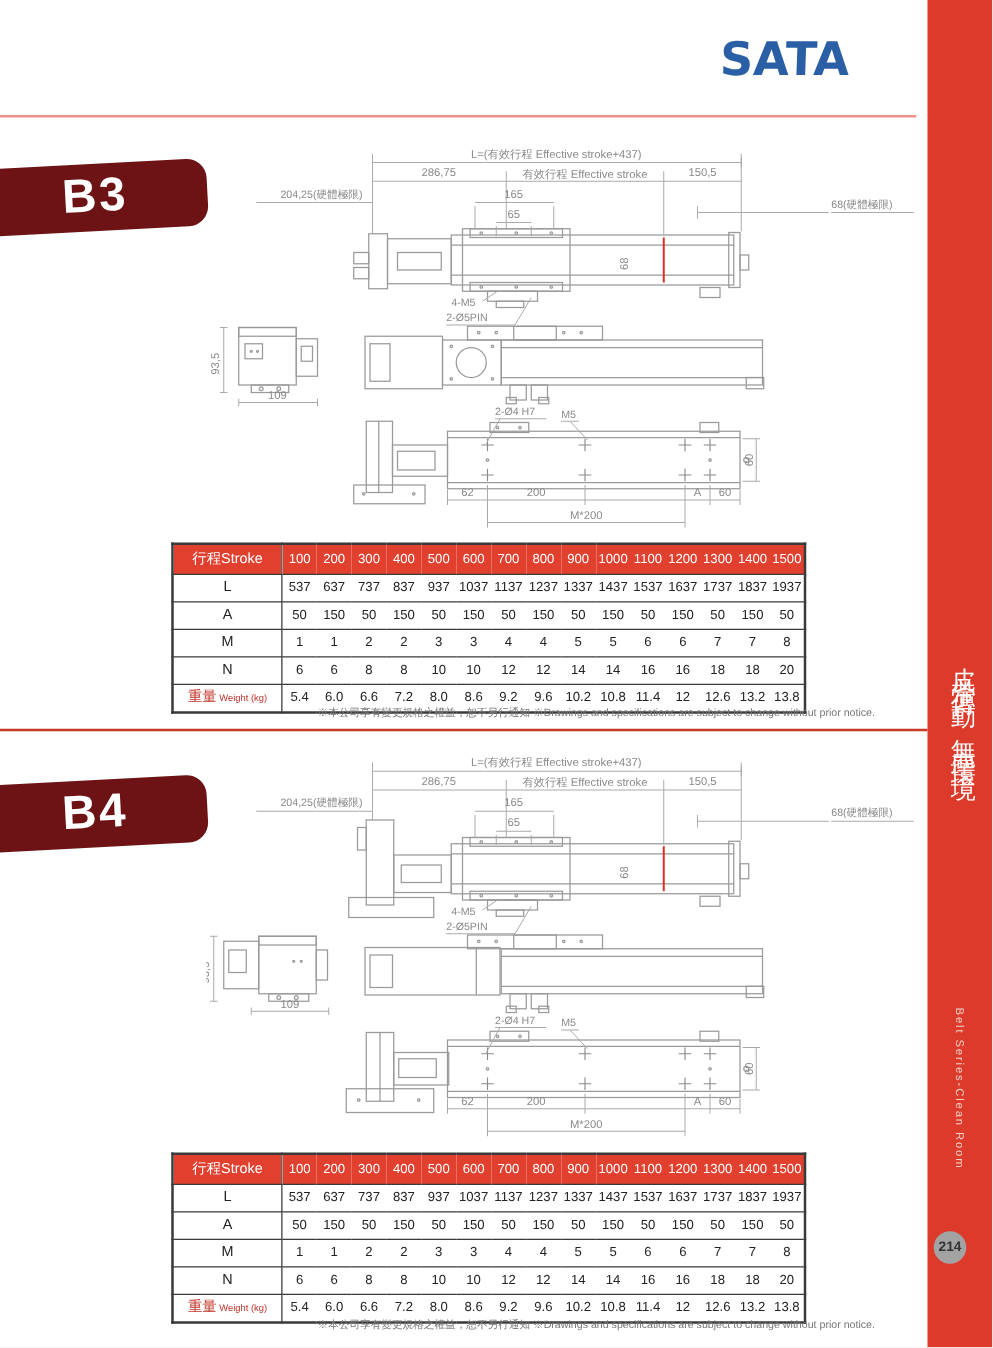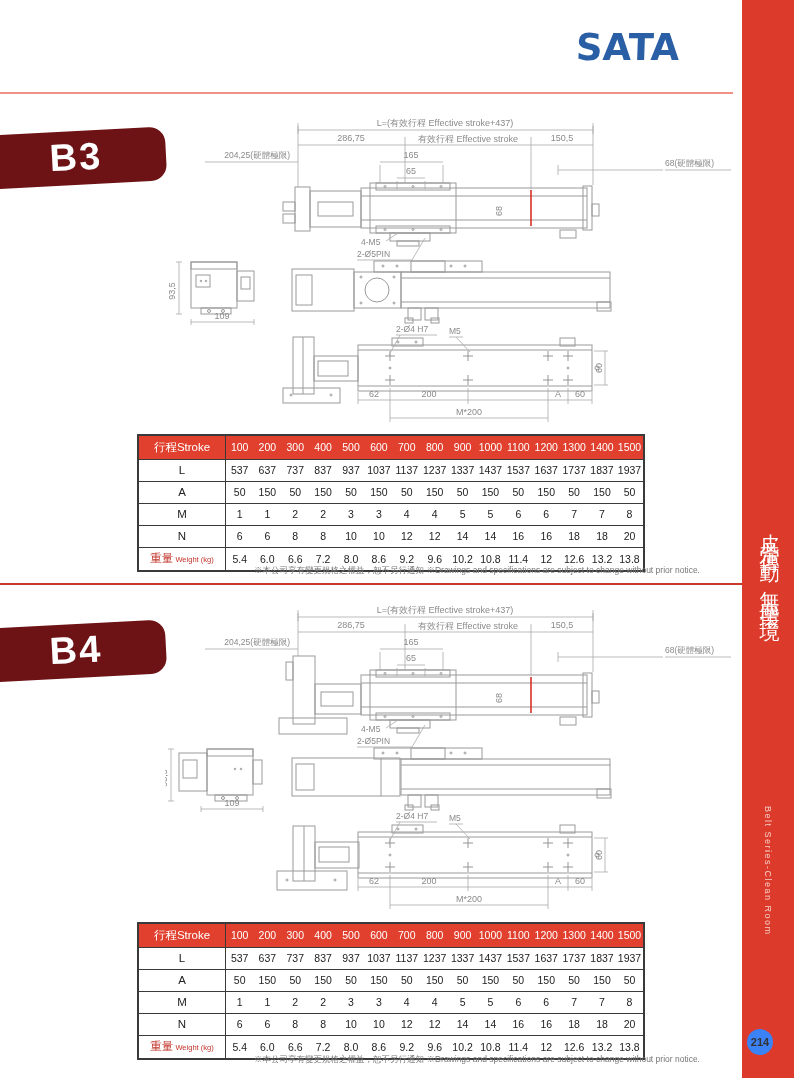--- a/index.html
+++ b/index.html
@@ -9,22 +9,22 @@
   .topline{position:absolute;left:0;top:92px;width:733px;height:2px;background:#ee9287;}
   .logo{position:absolute;left:576px;top:26px;width:130px;height:44px;
         font-family:"DejaVu Sans",sans-serif;font-weight:900;font-size:37px;line-height:44px;
         color:#2b5fa5;letter-spacing:0px;transform:skewX(-2deg);}
   
   .sidebar{position:absolute;left:742px;top:0;width:52px;height:1078px;background:#dc3b2b;}
   .sidebar-zh{position:absolute;top:518px;left:15px;writing-mode:vertical-rl;text-orientation:mixed;
               color:#ffffff;font-size:20px;letter-spacing:10px;white-space:nowrap;}
   .sidebar-en{position:absolute;top:806px;left:21px;writing-mode:vertical-rl;
               color:#f6cfc8;font-size:9px;letter-spacing:1.5px;white-space:nowrap;}
-  .page-circle{position:absolute;left:747px;top:1029px;width:26px;height:26px;border-radius:50%;
-               background:#3b82f6;color:#333;font-size:11px;line-height:26px;text-align:center;font-weight:bold;}
+  .page-circle{position:absolute;left:747px;top:985px;width:26px;height:26px;border-radius:50%;
+               background:#a3a3a3;color:#333;font-size:11px;line-height:26px;text-align:center;font-weight:bold;}
   
   .badge{position:absolute;left:-14px;width:180px;height:54px;background:#6e1315;
          border-radius:8px 16px 16px 8px;transform:rotate(-3deg);
          color:#ffffff;font-size:38px;font-weight:bold;letter-spacing:2px;
          text-align:center;line-height:53px;}
   .badge.b3{top:131px;} .badge.b4{top:624px;}
   .divider{position:absolute;left:0;top:583px;width:742px;height:2px;background:#c8392c;}
   
   .dwg{position:absolute;left:165px;width:575px;height:335px;}
   .dwg.b3{top:105px;} .dwg.b4{top:592px;}

